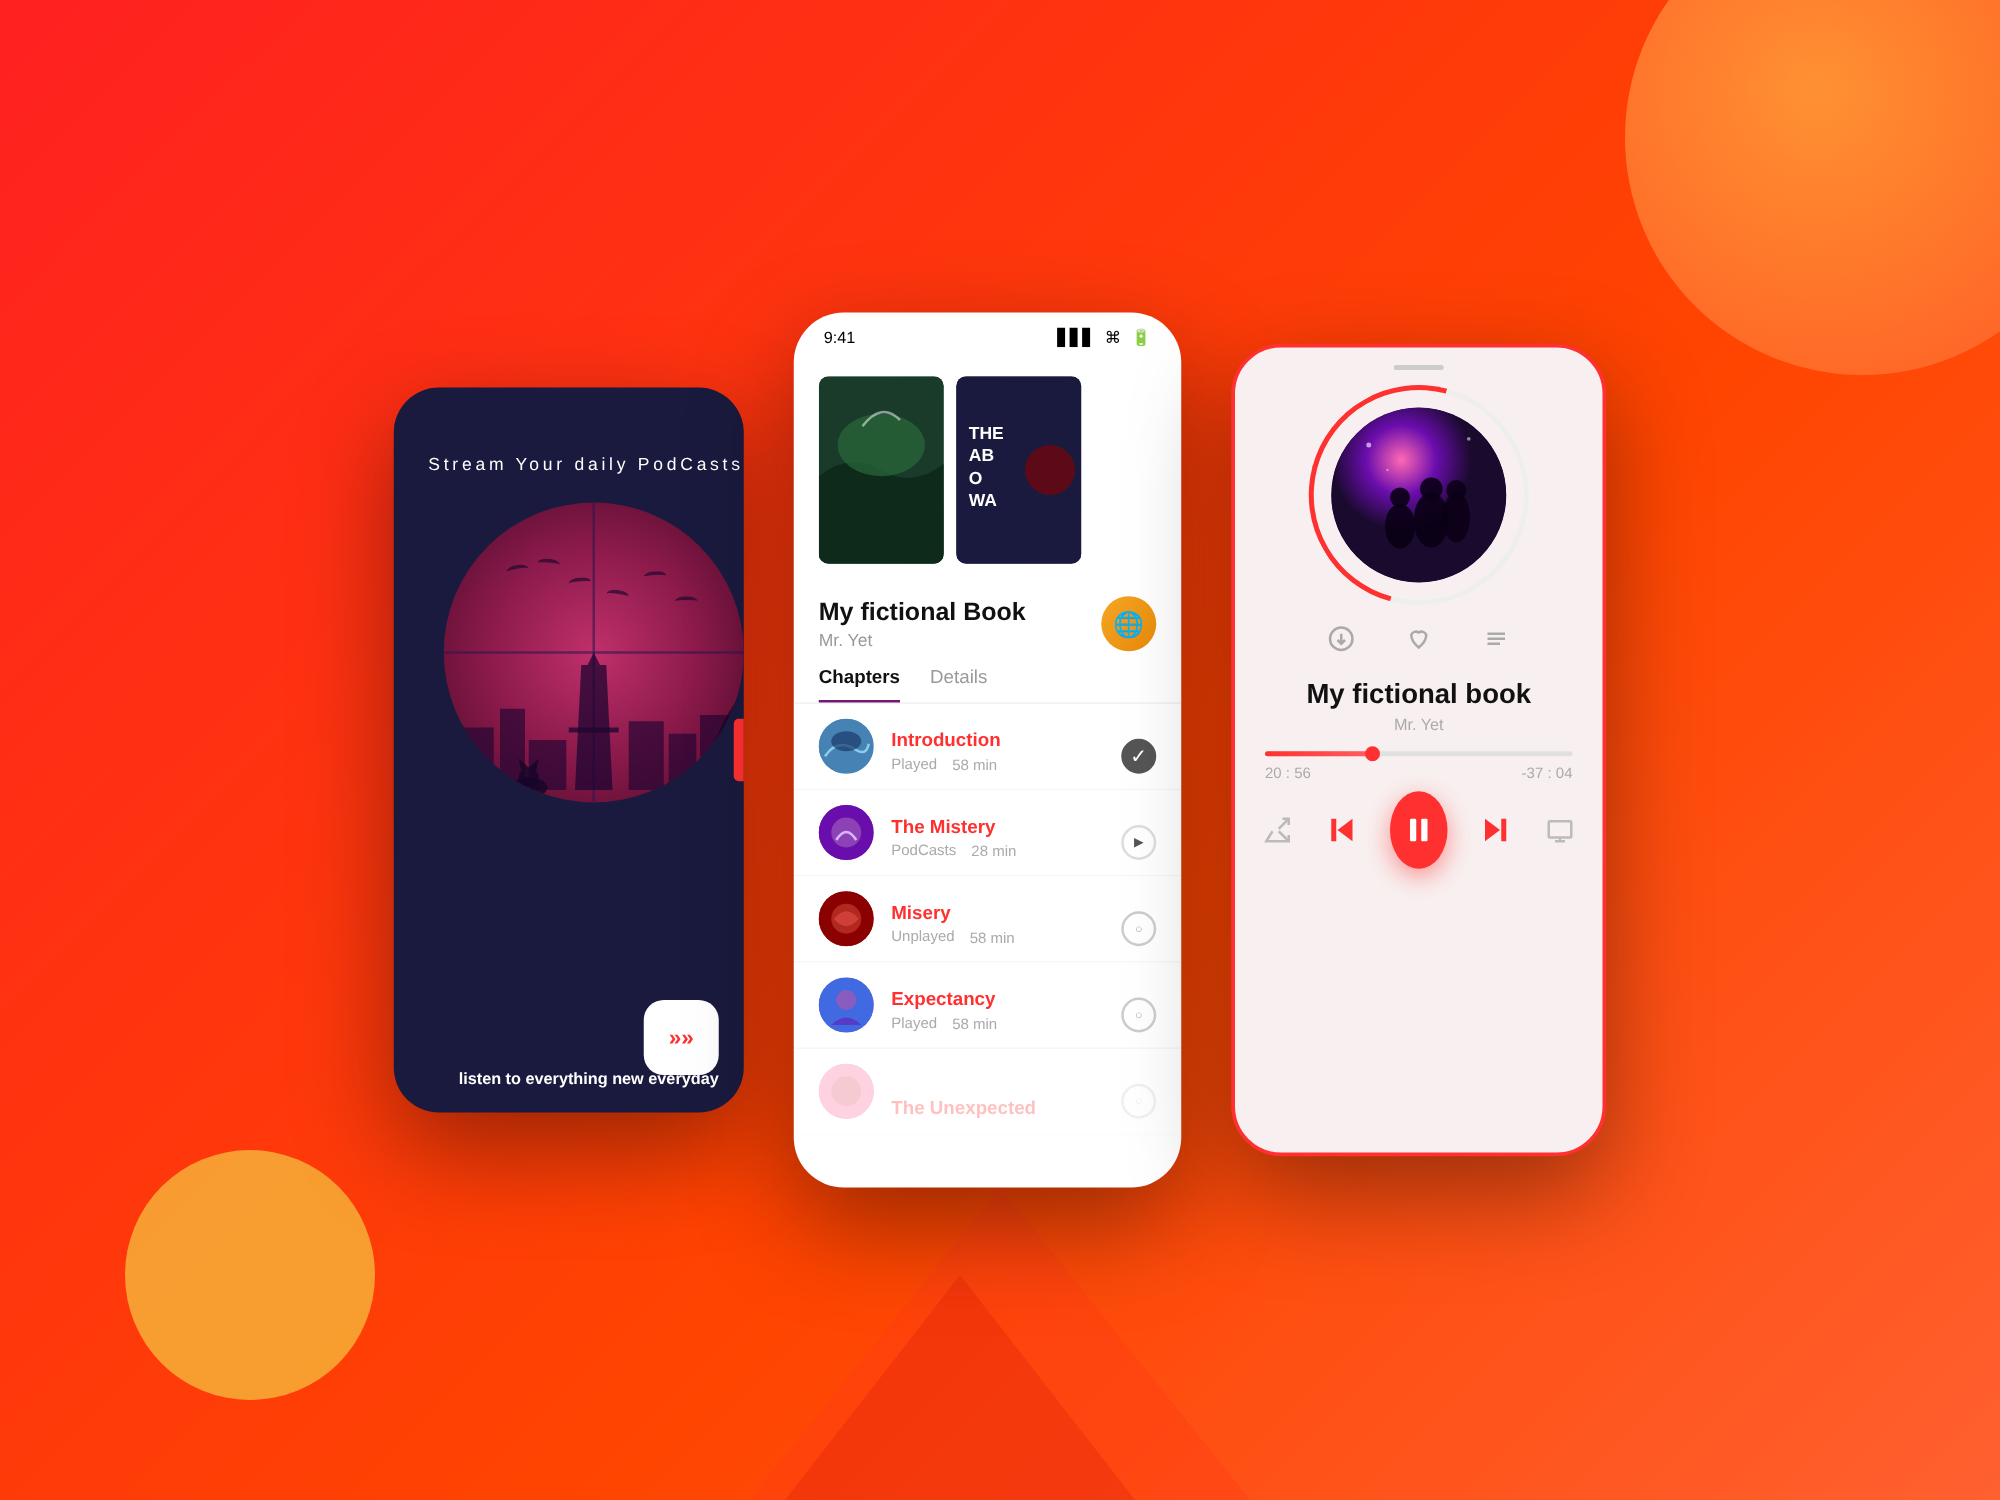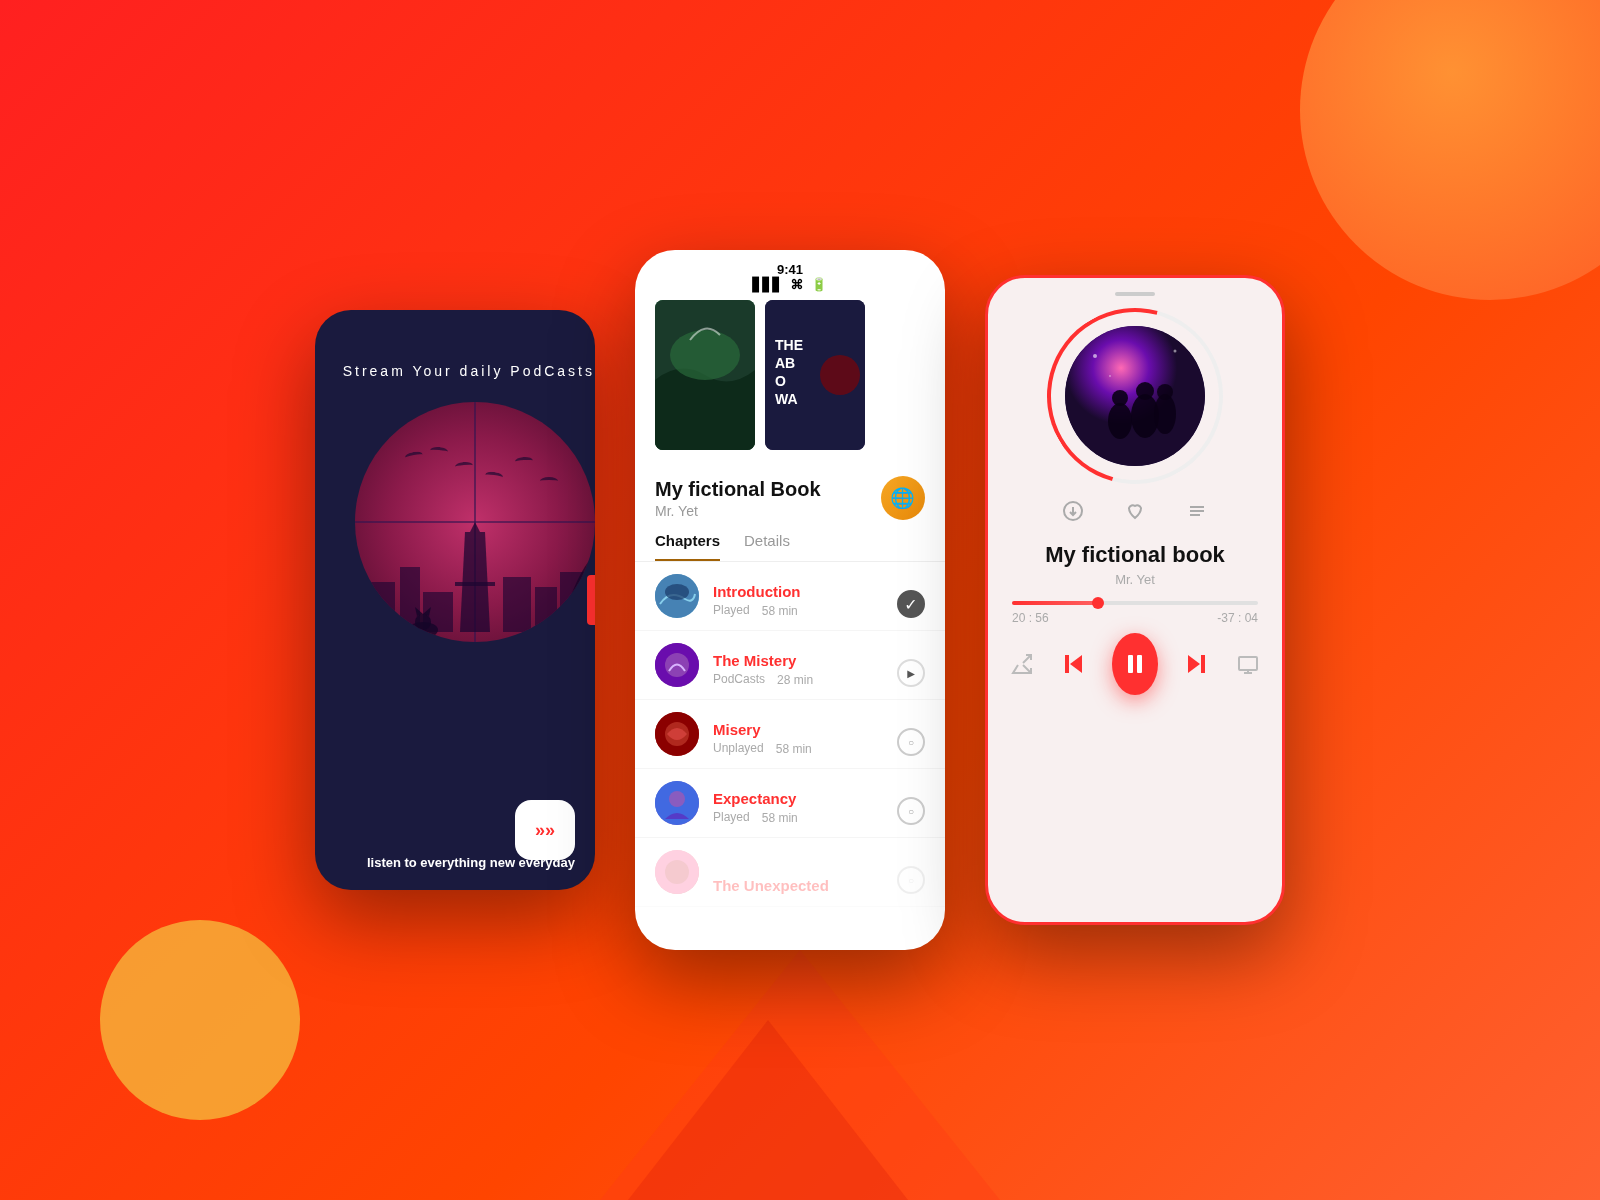--- a/index.html
+++ b/index.html
@@ -183,24 +183,23 @@
       background: white;
       border-radius: 40px;
       overflow: hidden;
       position: relative;
       box-shadow: 0 30px 80px rgba(0,0,0,0.4);
     }
     .phone2-statusbar {
       display: flex;
       justify-content: space-between;
       align-items: center;
-      padding: 12px 24px 8px;
+      padding: 12px 24px 24px;
       font-size: 13px;
-      font-weight: 700;
-      flex-direction: column;
+      font-weight: 400;
     }
     .status-icons {
       display: flex;
       gap: 4px;
       align-items: center;
     }
     .phone2-books {
       display: flex;
       gap: 0;
       overflow: hidden;
@@ -279,21 +278,21 @@
     }
     .tab-item {
       font-size: 15px;
       padding-bottom: 10px;
       cursor: pointer;
       color: #999;
     }
     .tab-item.active {
       color: #111;
       font-weight: 700;
-      border-bottom: 2px solid #a16207;
+      border-bottom: 2px solid #701a75;
     }
     .phone2-chapters {
       padding: 0;
       overflow-y: auto;
       flex: 1;
     }
     .chapter-item {
       display: flex;
       align-items: flex-end;
       padding: 12px 20px;

